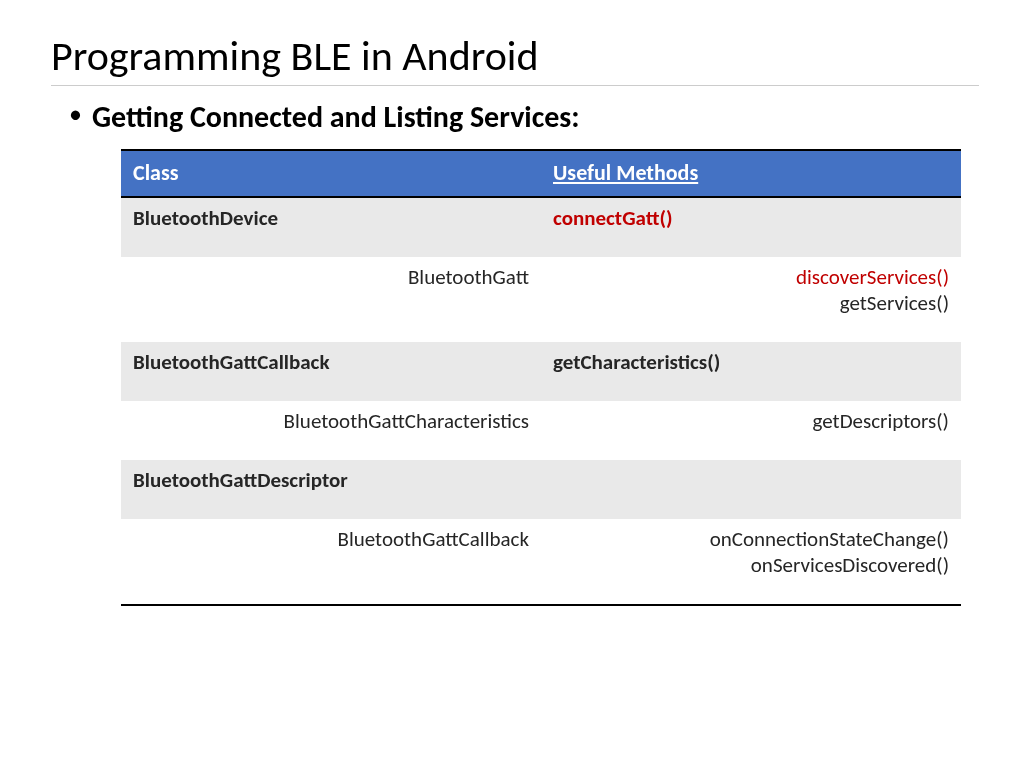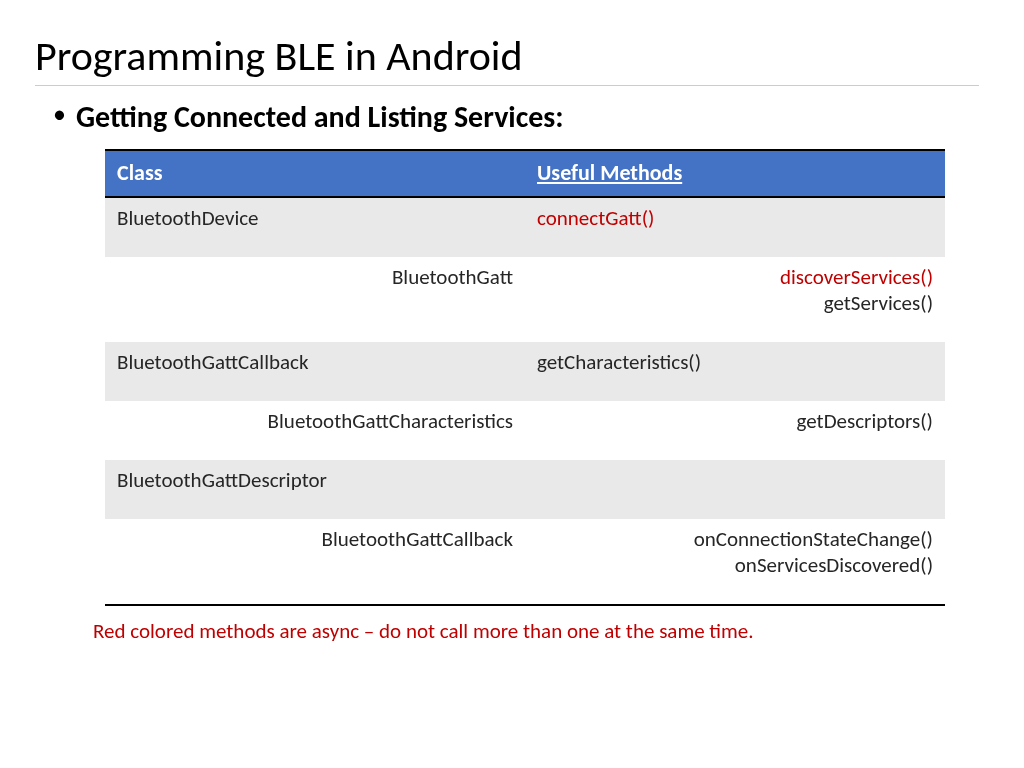--- a/index.html
+++ b/index.html
@@ -6,21 +6,21 @@
     margin: 0;
     padding: 0;
     width: 1024px;
     height: 768px;
     font-family: Calibri, "Segoe UI", Arial, sans-serif;
     background: #ffffff;
     color: #000000;
     box-sizing: border-box;
   }
   .slide {
-    padding: 30px 45px 20px 35px;
+    padding: 30px 45px 20px 51px;
   }
   .title {
     font-size: 42px;
     font-weight: 400;
     margin: 0 0 4px 0;
     color: #000;
   }
   .title-rule {
     border: none;
     border-top: 1px solid #cccccc;
@@ -59,20 +59,21 @@
     border-bottom: 2px solid #000;
   }
   .tbl td {
     font-size: 21px;
     padding: 7px 12px 26px 12px;
     vertical-align: top;
     color: #262626;
   }
   .tbl tr.band-a td {
     background: #e9e9e9;
+    font-weight: bold;
   }
   .tbl tr.band-b td {
     background: #ffffff;
     text-align: right;
   }
   .col-class {
     width: 50%;
     margin-top: 40px;
   }
   .col-methods {
@@ -132,15 +133,14 @@
           <td>BluetoothGattDescriptor</td>
           <td></td>
         </tr>
         <tr class="band-b">
           <td>BluetoothGattCallback</td>
           <td><span class="method-black">onConnectionStateChange()</span><br><span class="method-black">onServicesDiscovered()</span></td>
         </tr>
       </tbody>
   </table>
 
-  <div class="footnote">Red colored methods are async – do not call more than one at the same time.</div>
 
 </div>
 
 </body></html>

